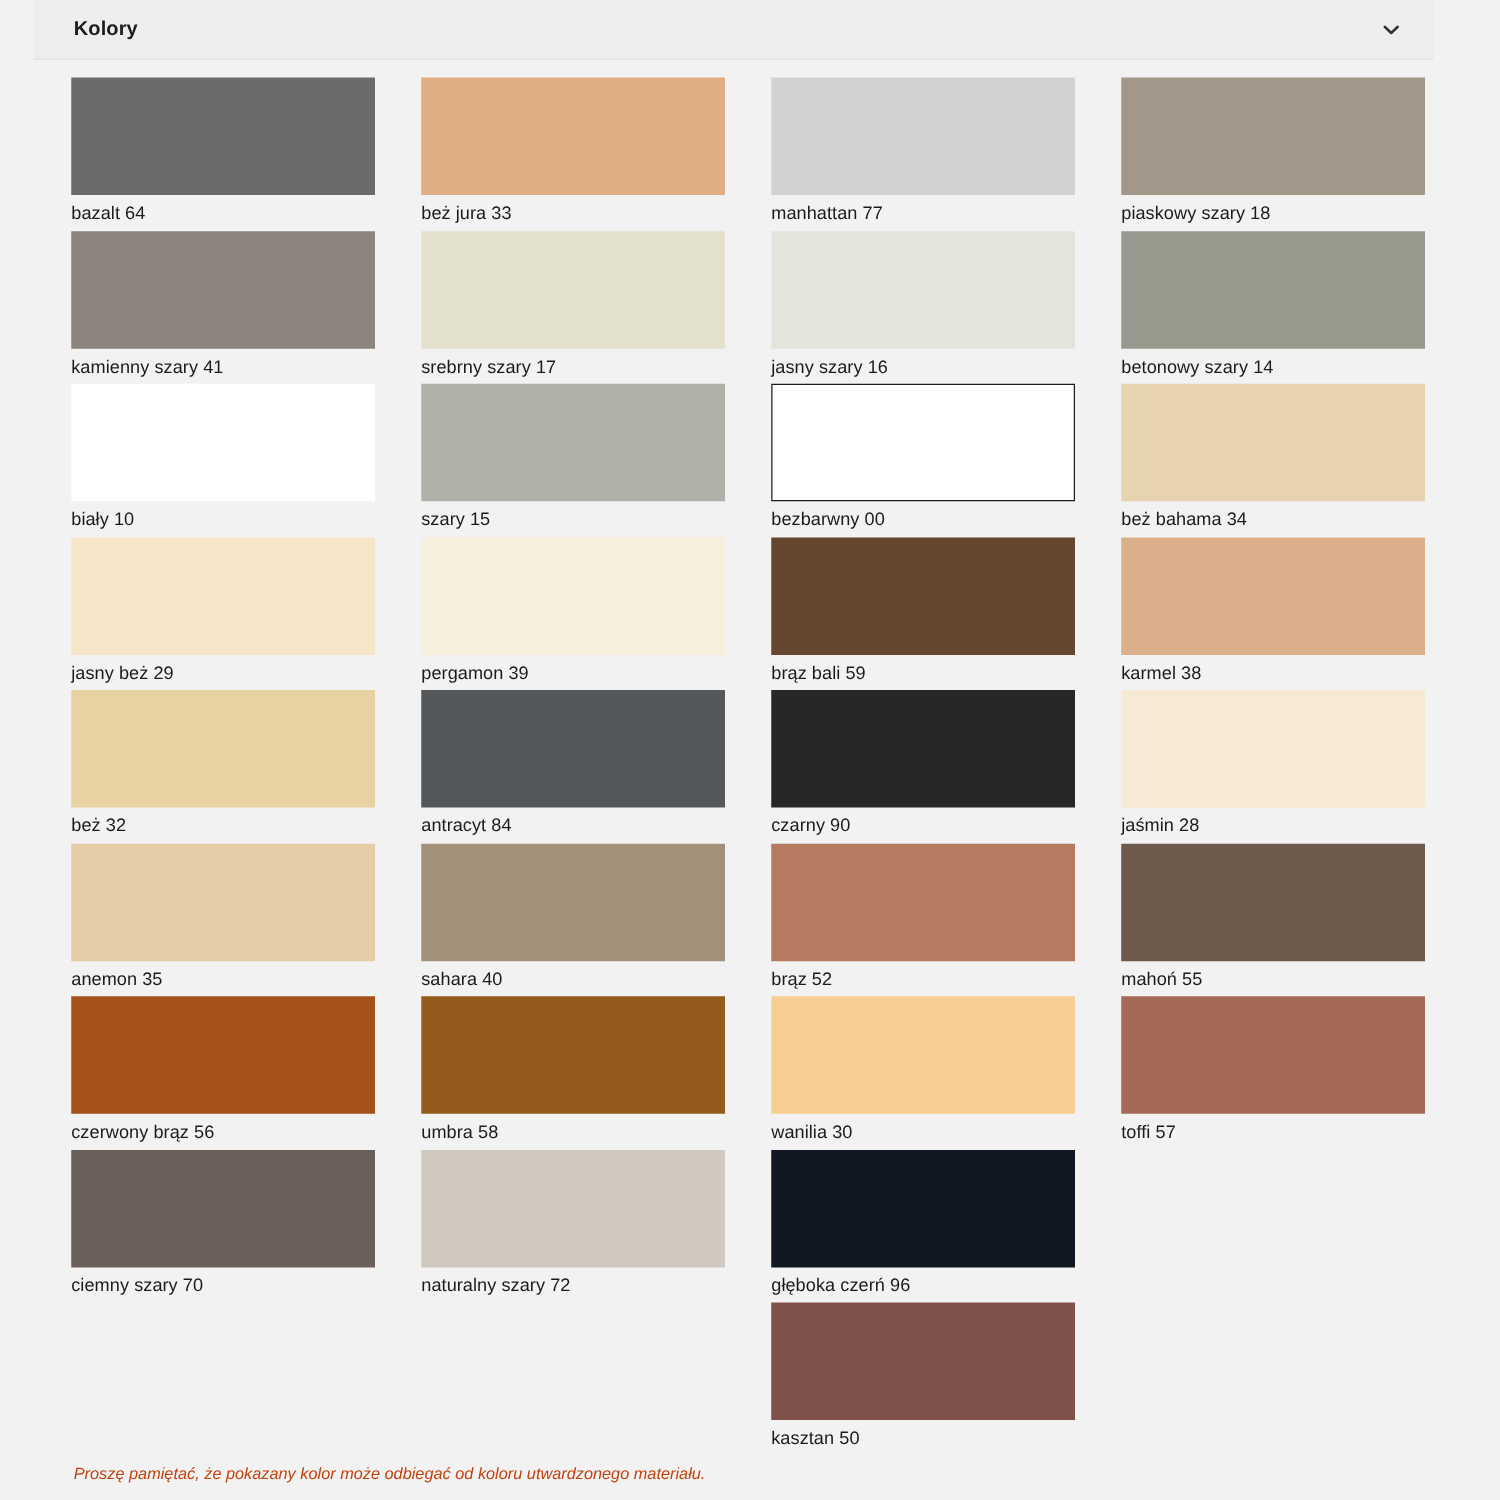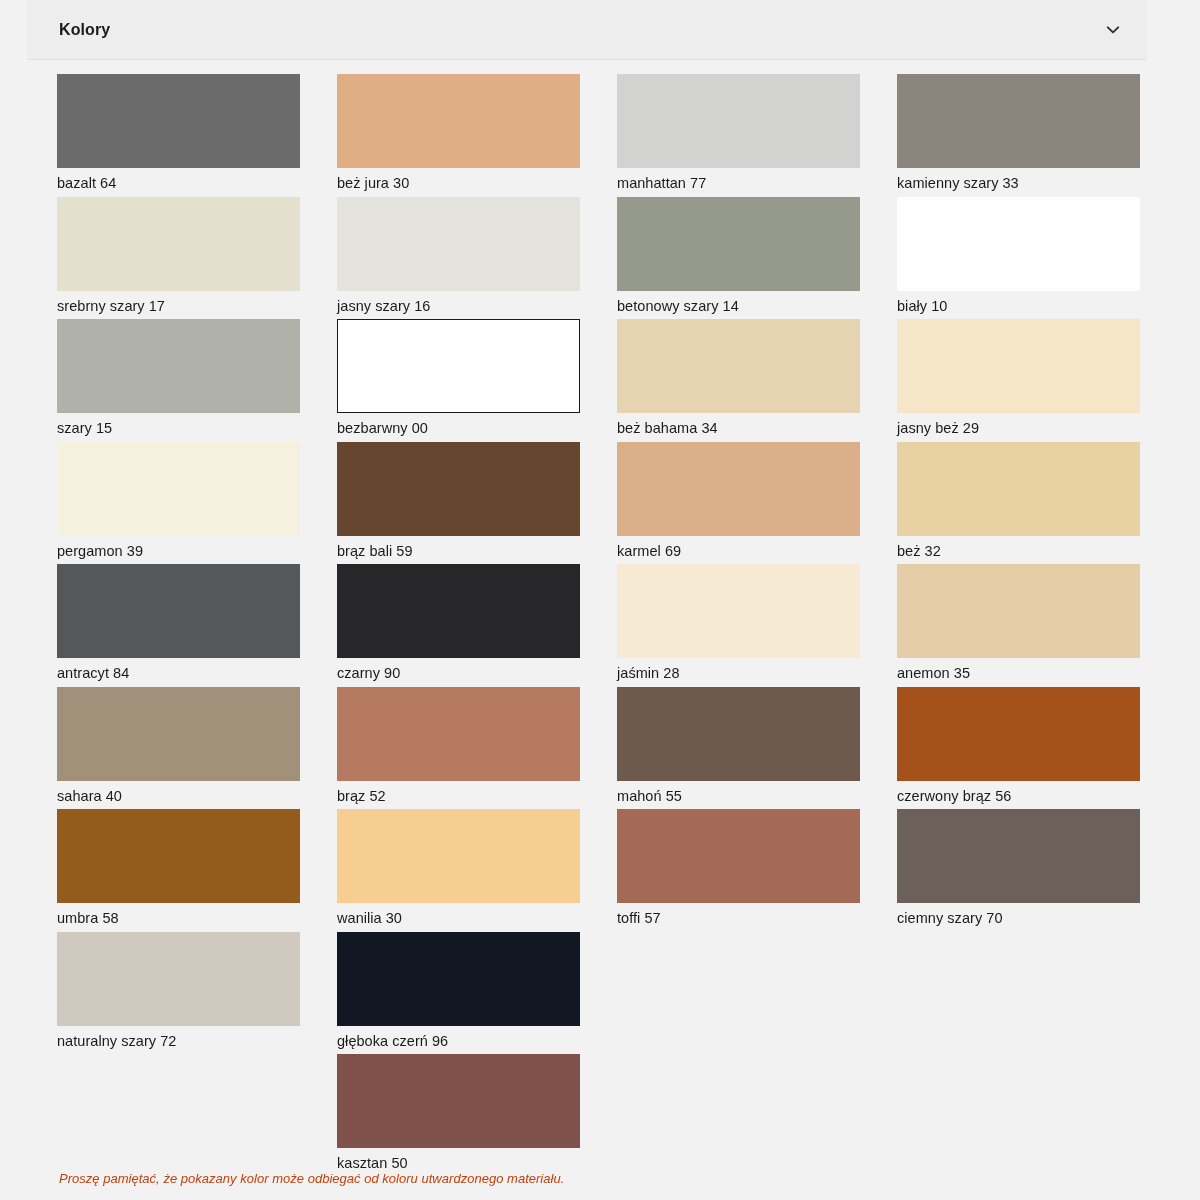--- a/index.html
+++ b/index.html
@@ -22,21 +22,21 @@
     top: 0px;
     width: 1120px;
     height: 1200px;
     background: #f2f2f2;
     box-sizing: border-box;
   }
 
   
   .card-header {
     position: relative;
-    height: 60px;
+    height: 48px;
     background: #ededed;
     border-bottom: 1px solid #e2e2e2;
     display: flex;
     align-items: center;
     padding: 0 22px 0 32px;
     box-sizing: border-box;
     cursor: pointer;
   }
   .card-header-title {
     font-size: 16px;
@@ -123,29 +123,33 @@
     </span>
   </div>
 
   <div class="swatch-grid">
       <div class="swatch-cell">
         <div class="swatch-chip" style="background: rgb(107, 107, 107);"></div>
         <div class="swatch-label">bazalt 64</div>
       </div>
       <div class="swatch-cell">
         <div class="swatch-chip" style="background: rgb(223, 174, 132);"></div>
-        <div class="swatch-label">beż jura 30</div>
+        <div class="swatch-label">beż jura 33</div>
       </div>
       <div class="swatch-cell">
         <div class="swatch-chip" style="background: rgb(210, 211, 209);"></div>
         <div class="swatch-label">manhattan 77</div>
       </div>
       <div class="swatch-cell">
+        <div class="swatch-chip" style="background: rgb(163, 151, 138);"></div>
+        <div class="swatch-label">piaskowy szary 18</div>
+      </div>
+      <div class="swatch-cell">
         <div class="swatch-chip" style="background: rgb(139, 133, 125);"></div>
-        <div class="swatch-label">kamienny szary 33</div>
+        <div class="swatch-label">kamienny szary 41</div>
       </div>
       <div class="swatch-cell">
         <div class="swatch-chip" style="background: rgb(227, 225, 206);"></div>
         <div class="swatch-label">srebrny szary 17</div>
       </div>
       <div class="swatch-cell">
         <div class="swatch-chip" style="background: rgb(229, 228, 220);"></div>
         <div class="swatch-label">jasny szary 16</div>
       </div>
       <div class="swatch-cell">
@@ -175,21 +179,21 @@
       <div class="swatch-cell">
         <div class="swatch-chip" style="background: rgb(246, 240, 222);"></div>
         <div class="swatch-label">pergamon 39</div>
       </div>
       <div class="swatch-cell">
         <div class="swatch-chip" style="background: rgb(102, 70, 47);"></div>
         <div class="swatch-label">brąz bali 59</div>
       </div>
       <div class="swatch-cell">
         <div class="swatch-chip" style="background: rgb(220, 175, 139);"></div>
-        <div class="swatch-label">karmel 69</div>
+        <div class="swatch-label">karmel 38</div>
       </div>
       <div class="swatch-cell">
         <div class="swatch-chip" style="background: rgb(232, 210, 164);"></div>
         <div class="swatch-label">beż 32</div>
       </div>
       <div class="swatch-cell">
         <div class="swatch-chip" style="background: rgb(85, 88, 91);"></div>
         <div class="swatch-label">antracyt 84</div>
       </div>
       <div class="swatch-cell">

